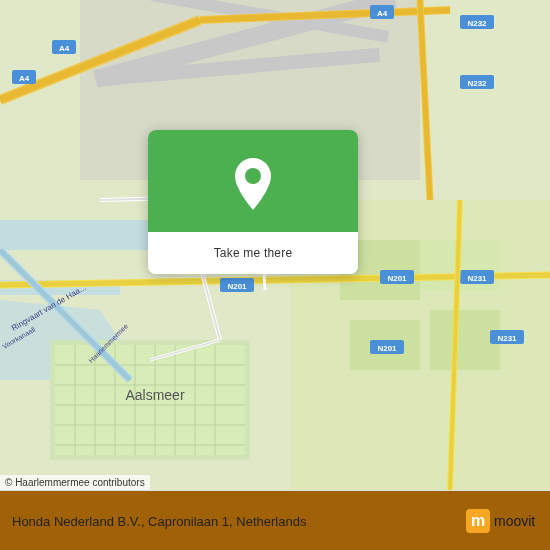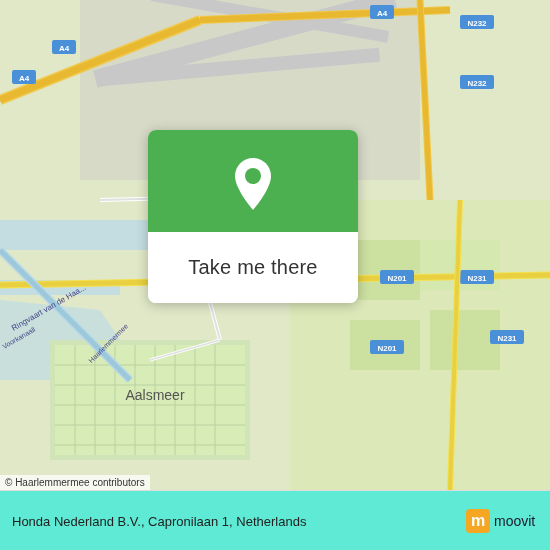--- a/index.html
+++ b/index.html
@@ -17,21 +17,21 @@
       height: 490px;
       position: relative;
       overflow: hidden;
       background-color: #e8f0d8;
     }
 
     
     #info-bar {
       width: 550px;
       height: 60px;
-      background: #5eead4;
+      background: #a16207;
       border-top: 1px solid #ddd;
       display: flex;
       align-items: center;
       padding: 0 12px;
       gap: 24px;
     }
 
     #moovit-logo {
       margin-left: auto;
       display: flex;
@@ -78,25 +78,25 @@
     #pin-icon {
       width: 44px;
       height: 50px;
       position: relative;
       margin-bottom: 2px;
     }
 
     #take-me-there-btn {
       display: block;
       width: 100%;
-      padding: 24px 0;
+      padding: 14px 0;
       text-align: center;
       background: white;
       border: none;
-      font-size: 20px;
+      font-size: 12px;
       font-weight: 500;
       color: #333;
       cursor: pointer;
       letter-spacing: 0.2px;
     }
 
     
     #osm-attribution {
       position: absolute;
       bottom: 0;

